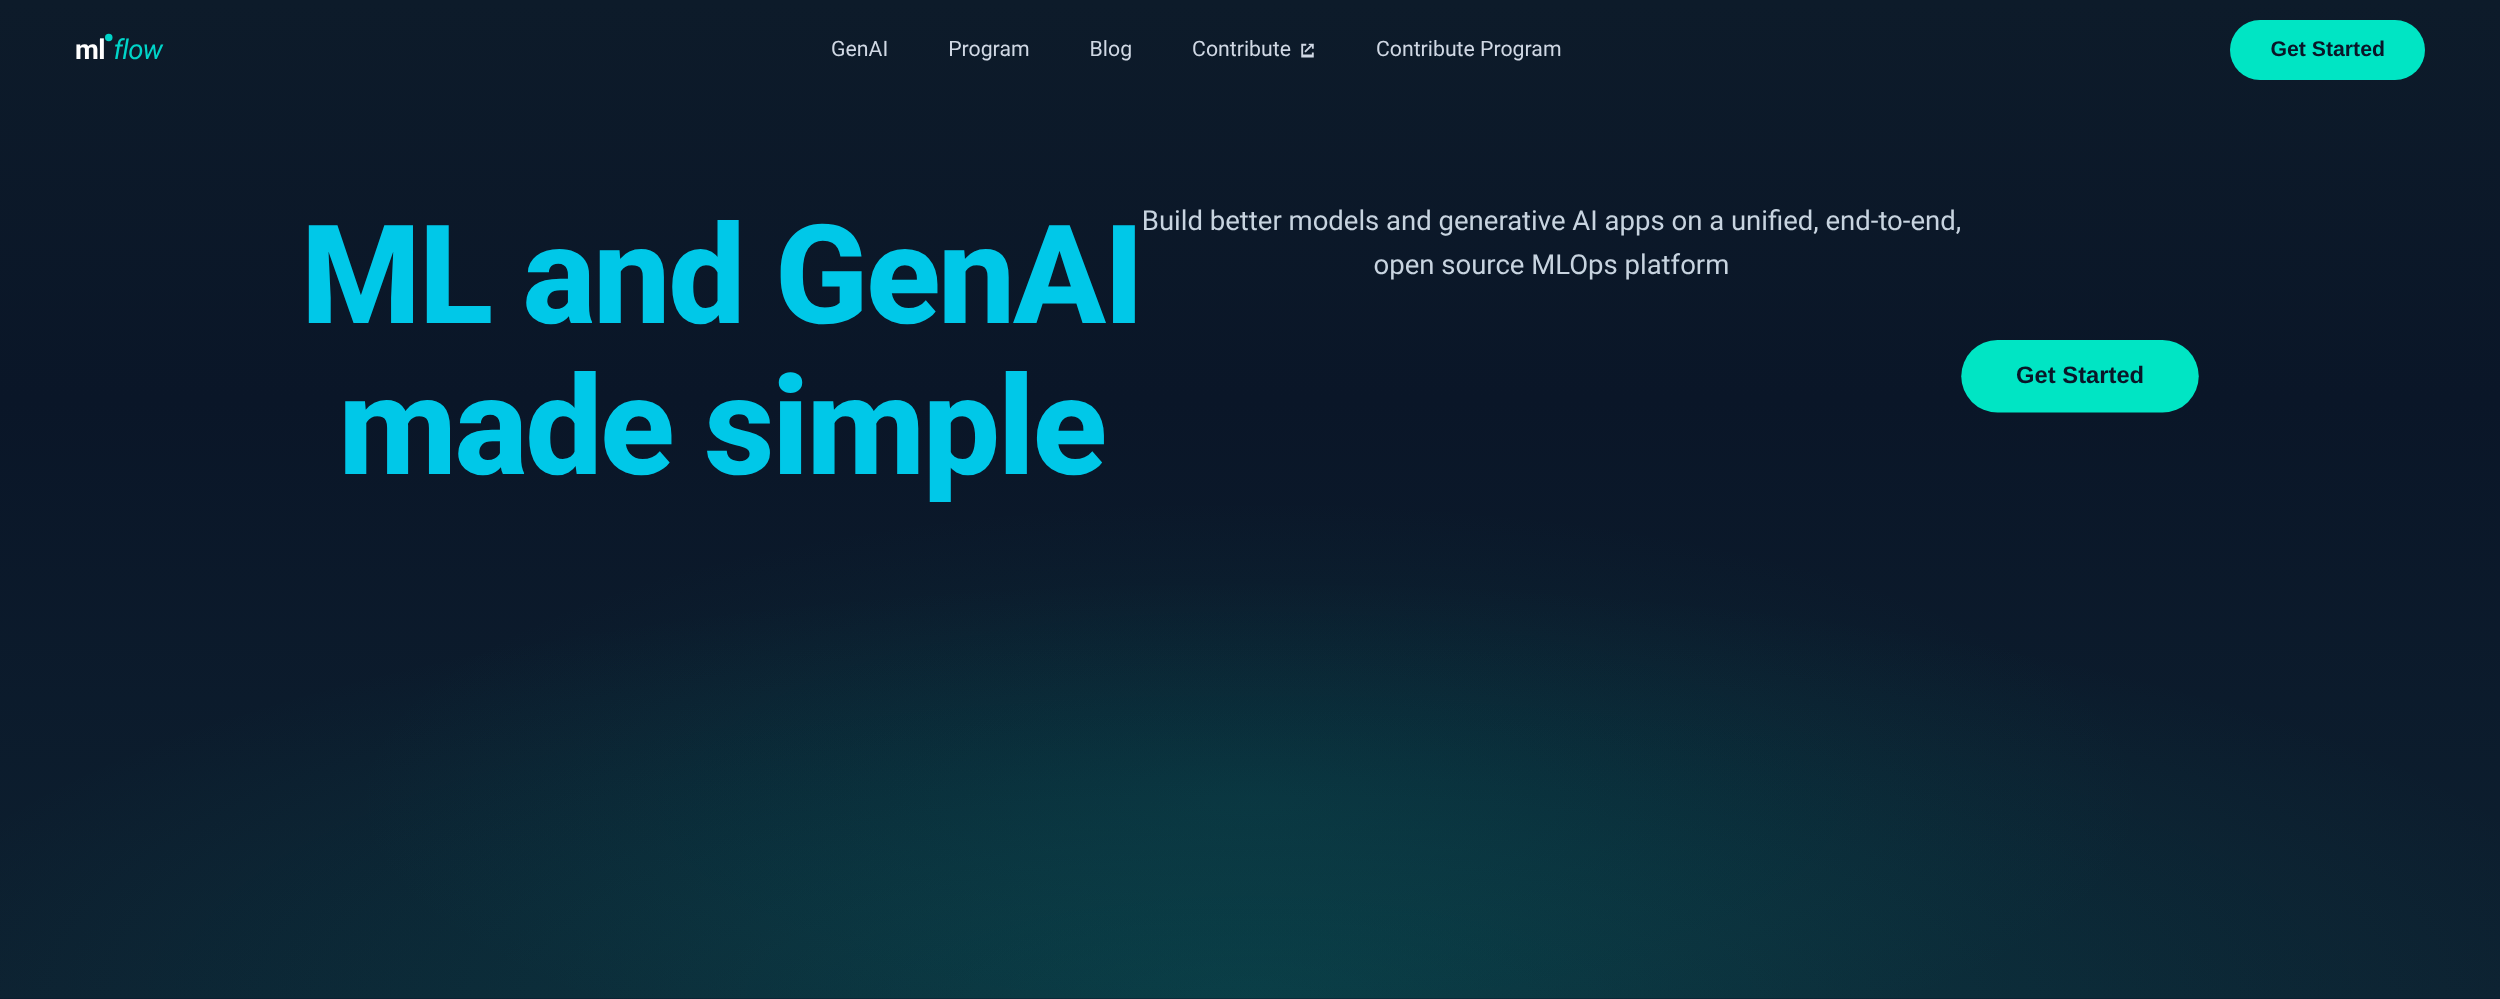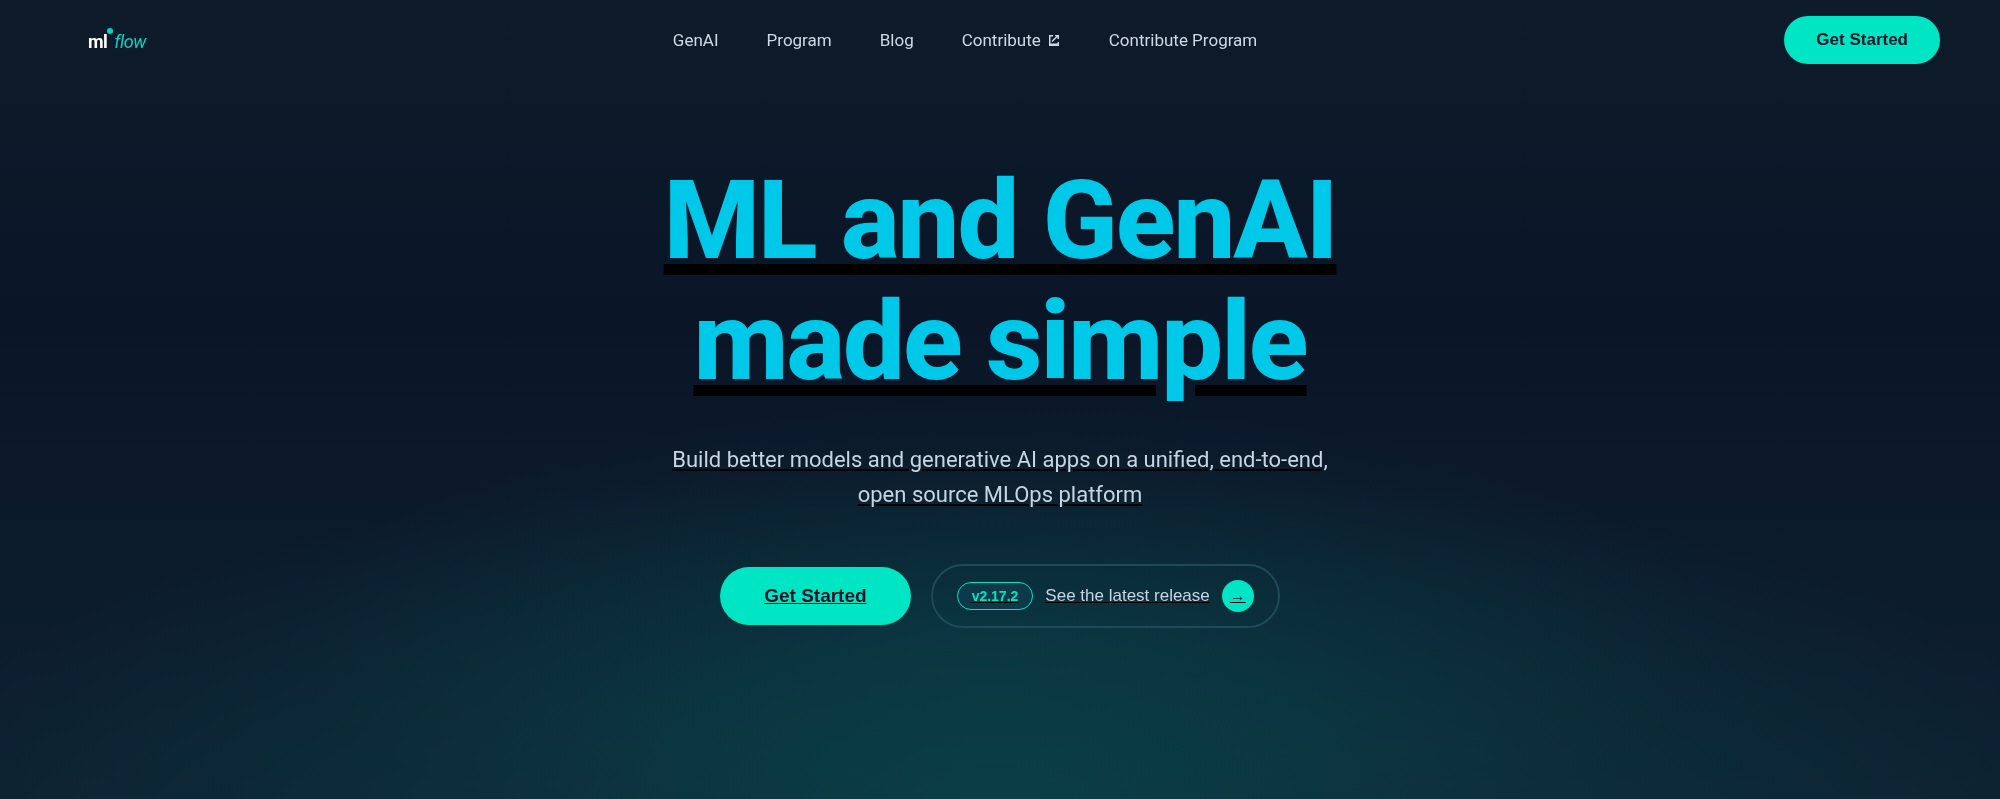--- a/index.html
+++ b/index.html
@@ -39,25 +39,24 @@
       height: 80px;
     }
 
     .logo-area {
       display: flex;
       align-items: center;
       gap: 0;
     }
 
     .logo-text {
-      font-size: 18px;
+      font-size: 22px;
       font-weight: 700;
       color: white;
       letter-spacing: -0.5px;
-      margin-left: 28px;
     }
 
     .logo-ml {
       color: #ffffff;
       font-style: normal;
     }
 
     .logo-flow {
       color: #00d4c8;
       font-style: italic;
@@ -113,26 +112,24 @@
       font-weight: 600;
       cursor: pointer;
       transition: background 0.2s;
     }
 
     
     .hero {
       position: relative;
       z-index: 10;
       display: flex;
-      flex-direction: column;
-      align-items: center;
+      flex-direction: row;
       justify-content: center;
       padding-top: 80px;
       text-align: center;
-      text-decoration: underline;
     }
 
     .hero-title {
       font-size: 110px;
       font-weight: 800;
       color: #00c8e8;
       line-height: 1.1;
       letter-spacing: -2px;
       margin-bottom: 40px;
     }
@@ -251,19 +248,14 @@
     <span>made simple</span>
   </h1>
 
   <p class="hero-subtitle">
     Build better models and generative AI apps on a unified, end-to-end,<br>open source MLOps platform
   </p>
 
   <div class="hero-buttons">
     <button class="get-started-btn-hero">Get Started</button>
 
-    <button class="release-btn">
-      <span class="version-badge">v2.17.2</span>
-      <span class="release-text">See the latest release</span>
-      <span class="arrow-circle">→</span>
-    </button>
   </div>
 </section>
 
 </body></html>

